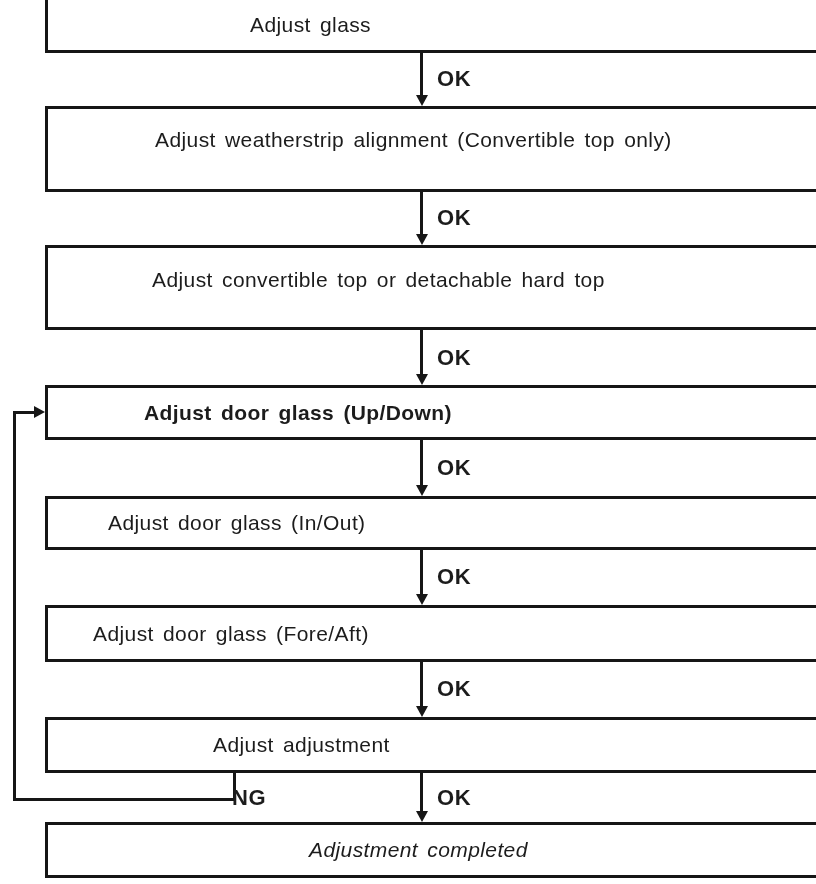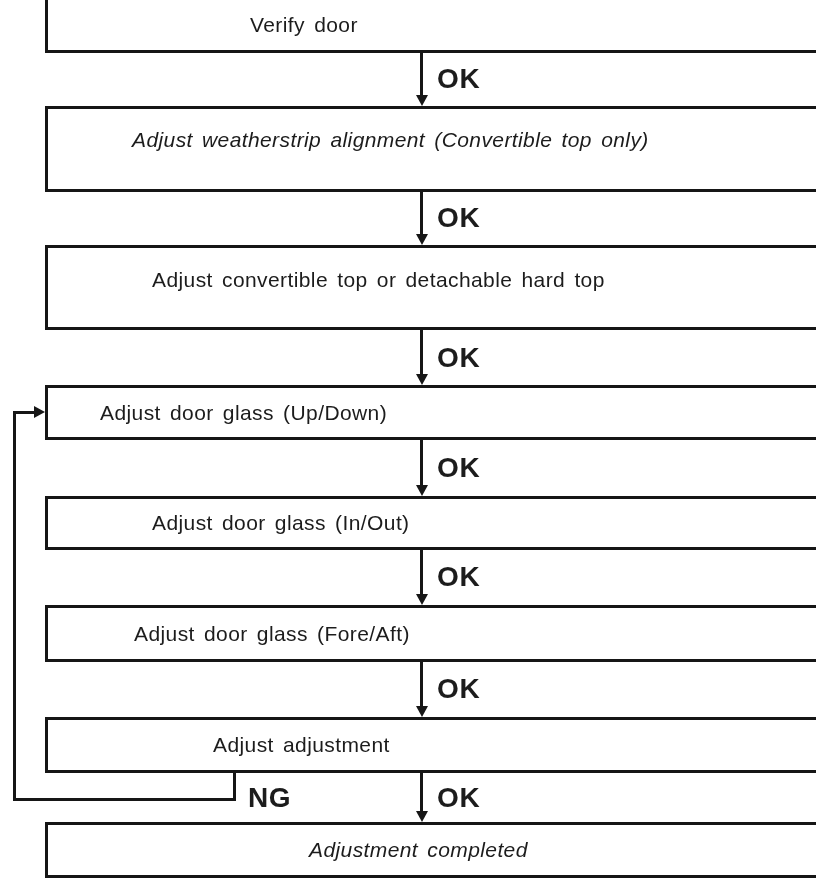--- a/index.html
+++ b/index.html
@@ -61,58 +61,58 @@
     position: absolute;
     width: 0;
     height: 0;
     border-top: 6px solid transparent;
     border-bottom: 6px solid transparent;
     border-left: 11px solid #161616;
   }
   .edge-label {
     position: absolute;
     font-weight: 700;
-    font-size: 28px;
+    font-size: 22px;
     letter-spacing: 0.6px;
     white-space: nowrap;
     line-height: 26px;
   }
 </style>
 </head>
 <body>
 
 <div class="stage">
 
   <div class="frag" style="left:45px; top:0; width:75px; height:3px;"></div>
   <div class="frag" style="left:128px; top:0; width:22px; height:4px;"></div>
   <div class="frag" style="left:154px; top:1px; width:18px; height:4px;"></div>
   <div class="frag" style="left:176px; top:1px; width:11px; height:4px;"></div>
 
   <div class="box no-top" style="top:0; height:53px;">
-    <span class="box-label" style="margin-left:202px;">Verify door</span>
+    <span class="box-label" style="margin-left:202px;">Adjust glass</span>
   </div>
 
   <div class="box toptext" style="top:106px; height:86px; padding-top:19px;">
-    <span class="box-label" style="margin-left:84px;font-style:italic;">Adjust weatherstrip alignment (Convertible top only)</span>
+    <span class="box-label" style="margin-left:107px;">Adjust weatherstrip alignment (Convertible top only)</span>
   </div>
 
   <div class="box toptext" style="top:245px; height:85px; padding-top:20px;">
     <span class="box-label" style="margin-left:104px;">Adjust convertible top or detachable hard top</span>
   </div>
 
   <div class="box" style="top:385px; height:55px;">
-    <span class="box-label" style="margin-left:52px;">Adjust door glass (Up/Down)</span>
+    <span class="box-label" style="margin-left:96px;font-weight:bold;">Adjust door glass (Up/Down)</span>
   </div>
 
   <div class="box" style="top:496px; height:54px;">
-    <span class="box-label" style="margin-left:104px;">Adjust door glass (In/Out)</span>
+    <span class="box-label" style="margin-left:60px;">Adjust door glass (In/Out)</span>
   </div>
 
   <div class="box" style="top:605px; height:57px;">
-    <span class="box-label" style="margin-left:86px;">Adjust door glass (Fore/Aft)</span>
+    <span class="box-label" style="margin-left:45px;">Adjust door glass (Fore/Aft)</span>
   </div>
 
   <div class="box" style="top:717px; height:56px;">
     <span class="box-label" style="margin-left:165px;">Adjust adjustment</span>
   </div>
 
   <div class="box" style="top:822px; height:56px;">
     <span class="box-label" style="margin-left:261px;font-style:italic;">Adjustment completed</span>
   </div>
 
@@ -142,15 +142,15 @@
 
   <div class="vline" style="left:420px; top:773px; height:39px;"></div>
   <div class="arrow-down" style="left:416px; top:811px;"></div>
   <span class="edge-label" style="left:437px; top:785px;">OK</span>
 
   <div class="vline" style="left:233px; top:773px; height:28px;"></div>
   <div class="hline" style="left:13px; top:798px; width:223px;"></div>
   <div class="vline" style="left:13px; top:411px; height:390px;"></div>
   <div class="hline" style="left:13px; top:411px; width:25px;"></div>
   <div class="arrow-right" style="left:34px; top:406px;"></div>
-  <span class="edge-label" style="left:248px; top:785px;">NG</span>
+  <span class="edge-label" style="left:232px; top:785px;">NG</span>
 
 </div>
 
 </body></html>

